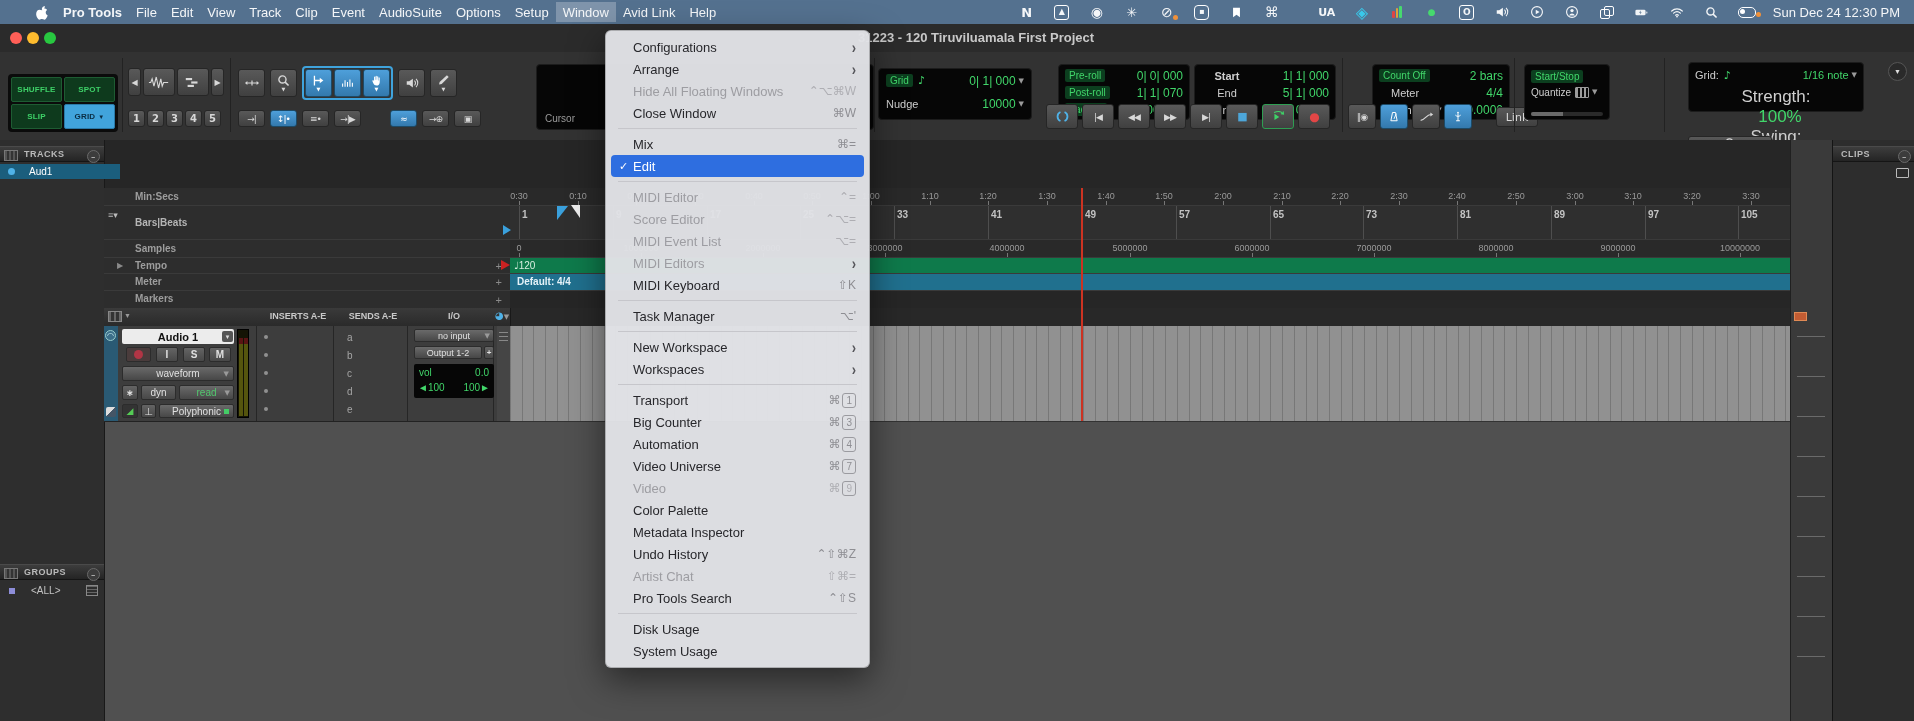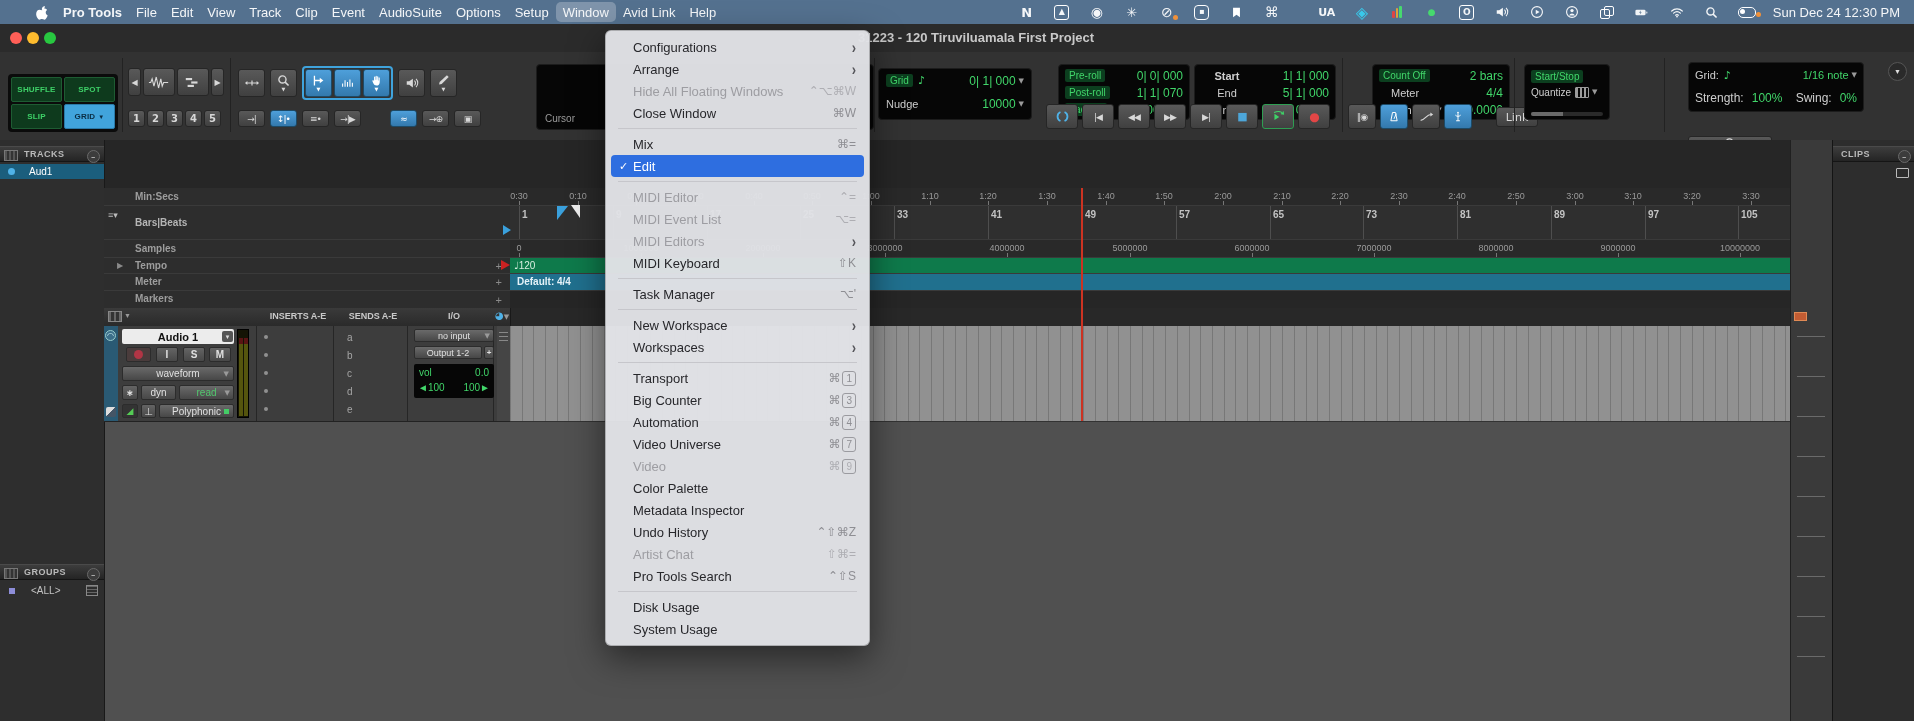--- a/index.html
+++ b/index.html
@@ -4,21 +4,21 @@
 <style>
   html,body{margin:0;padding:0;background:#111;}
   body{font-family:"Liberation Sans","DejaVu Sans",sans-serif;}
   #root{position:relative;width:1914px;height:721px;overflow:hidden;background:#505050;}
   .abs{position:absolute;box-sizing:border-box;}
   
   #menubar{position:absolute;left:0;top:0;width:1914px;height:24px;background:#54718f;display:flex;align-items:center;color:#f4f6f8;font-size:13px;z-index:40;}
   #mb-left{display:flex;align-items:center;height:100%;padding-left:27px;}
   .mbitem{display:flex;align-items:center;height:100%;padding:0 7px;white-space:nowrap;}
   .mbitem.bold{font-weight:bold;}
-  .mbitem.active{background:rgba(255,255,255,.25);border-radius:5px;height:20px;margin-top:0px;}
+  .mbitem.active{background:rgba(255,255,255,.25);border-radius:0;height:20px;margin-top:0px;}
   #mb-right{position:absolute;right:0;top:0;height:100%;display:flex;align-items:center;gap:17px;padding-right:14px;}
   .stico{display:inline-flex;align-items:center;justify-content:center;width:18px;height:16px;color:#f4f6f8;font-size:13px;font-family:"DejaVu Sans",sans-serif;position:relative;}
   .stico svg{display:block}
   #mb-clock{white-space:nowrap;font-size:13px;}
   .cssbox{display:inline-flex;align-items:center;justify-content:center;width:13px;height:13px;border:1.4px solid #fff;border-radius:3px;font-size:8px;line-height:1;}
   .odot{position:absolute;right:-2px;bottom:0;width:5px;height:5px;border-radius:50%;background:#f0913a;}
   .gdotc{color:#46d96e;font-size:9px;}
   .sqs{position:relative;width:13px;height:12px;}
   .sqs i{position:absolute;width:8px;height:8px;border:1.3px solid #fff;border-radius:2px;}
   .sqs i:first-child{left:0;top:3px;}.sqs i:last-child{left:4px;top:0;}
@@ -461,21 +461,21 @@
     </div>
     <div class="vsep" style="left:1664px;"></div>
     <div class="blkpanel" style="left:1688px;top:10px;width:176px;height:50px;">
       <div class="prow" style="height:24px;font-size:11px;">
         <span>Grid:</span>
         <span class="notei" style="margin-left:5px;font-size:11px;">♪</span>
         <span class="sp"></span>
         <span class="gval">1/16 note</span>
         <span class="caret">▼</span>
       </div>
-      <div class="prow" style="height:22px;font-size:12px;">
+      <div class="prow" style="height:22px;font-size:17px;flex-direction:column;">
         <span>Strength:</span>
         <span class="gval" style="margin-left:8px;">100%</span>
         <span class="sp"></span>
         <span>Swing:</span>
         <span class="gval" style="margin-left:8px;">0%</span>
       </div>
     </div>
     <div class="tbtn abs" style="left:1688px;top:64px;width:84px;height:16px;">
         <span class="icslot"><svg viewBox="0 0 16 16" width="13" height="13">
             <circle cx="6.7" cy="6.7" r="4.4" fill="none" stroke="currentColor" stroke-width="1.7"></circle>
@@ -488,21 +488,21 @@
 
   <div id="main">
     <div id="topstrip"></div>
 
     <div id="sidebar">
       <div class="sideheader" style="top:6px;">
         <span class="hdrsq"></span>
         <span>TRACKS</span>
         <span class="hdrcirc">–</span>
       </div>
-      <div class="abs" style="left:0;top:24px;width:104px;height:15px;background:#1b5e7d;display:flex;align-items:center;">
+      <div class="abs" style="left:0;top:24px;width:120px;height:15px;background:#1b5e7d;display:flex;align-items:center;">
         <span style="width:7px;height:7px;border-radius:50%;background:#4fb2e8;margin-left:8px;"></span>
         <span style="color:#fff;font-size:10px;margin-left:14px;">Aud1</span>
       </div>
       <div class="sideheader" style="top:424px;">
         <span class="hdrsq"></span>
         <span>GROUPS</span>
         <span class="hdrcirc">–</span>
       </div>
       <div class="abs" style="left:0;top:443px;width:104px;height:15px;display:flex;align-items:center;">
         <span style="width:6px;height:6px;background:#8d8dd8;margin-left:9px;"></span>
@@ -783,20 +783,25 @@
         <span class="mlabel">Edit</span>
       </div>
       <div class="mdiv"></div>
       <div class="mitem dis">
         <span class="chk"></span>
         <span class="mlabel">MIDI Editor</span>
         <span class="msc">⌃=</span>
       </div>
       <div class="mitem dis">
         <span class="chk"></span>
+        <span class="mlabel">Score Editor</span>
+        <span class="msc">⌃⌥=</span>
+      </div>
+      <div class="mitem dis">
+        <span class="chk"></span>
         <span class="mlabel">MIDI Event List</span>
         <span class="msc">⌥=</span>
       </div>
       <div class="mitem dis">
         <span class="chk"></span>
         <span class="mlabel">MIDI Editors</span>
         <span class="sub">›</span>
       </div>
       <div class="mitem">
         <span class="chk"></span>

